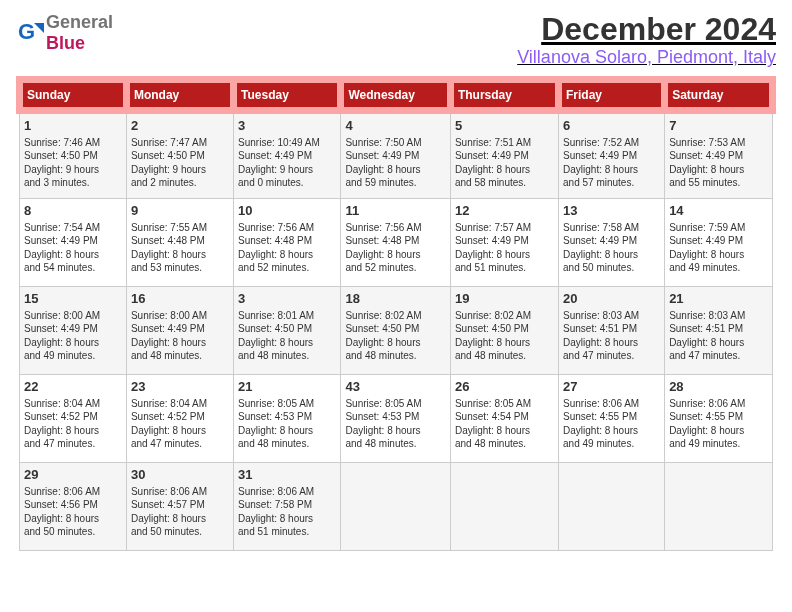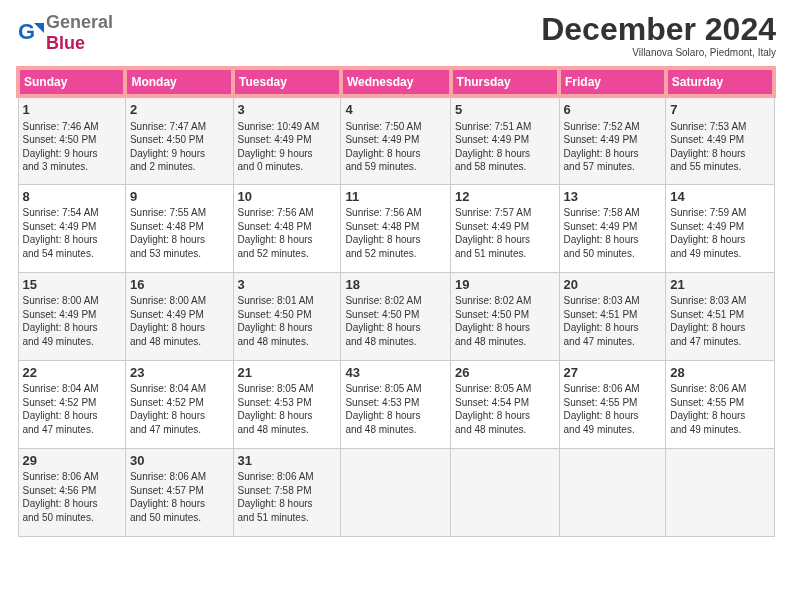--- a/index.html
+++ b/index.html
@@ -24,44 +24,45 @@
       display: flex;
       align-items: center;
     }
     .logo-icon {
       width: 28px;
       height: 28px;
       margin-right: 2px;
     }
     .title-block {
       text-align: right;
+      text-decoration: underline;
     }
     .month-title {
       font-size: 32px;
       font-weight: bold;
       color: #333;
       line-height: 1.1;
     }
     .location {
-      font-size: 10px;
-      color: #404040;
+      font-size: 18px;
+      color: #8b5cf6;
     }
     table {
       width: 100%;
       border-collapse: collapse;
       font-size: 10.5px;
     }
     thead tr th {
-      background-color: #ec4899;
+      background-color: #b91c1c;
       color: #fff;
       padding: 5px 4px;
       text-align: left;
       font-size: 12px;
       font-weight: bold;
-      border: 4px solid #fca5a5;
+      border: 7px solid #fca5a5;
       margin-left: 20px;
     }
     tbody tr td {
       border: 1px solid #ccc;
       vertical-align: top;
       padding: 3px 4px;
       height: 88px;
       width: 113px;
       color: #333;
       font-size: 10px;

